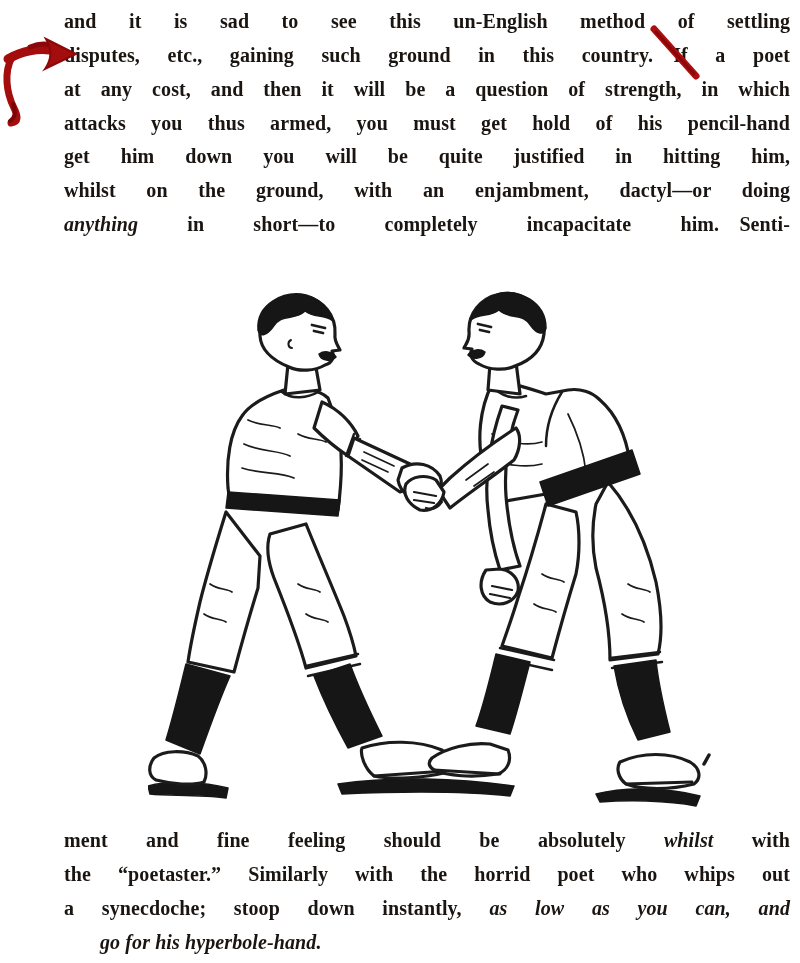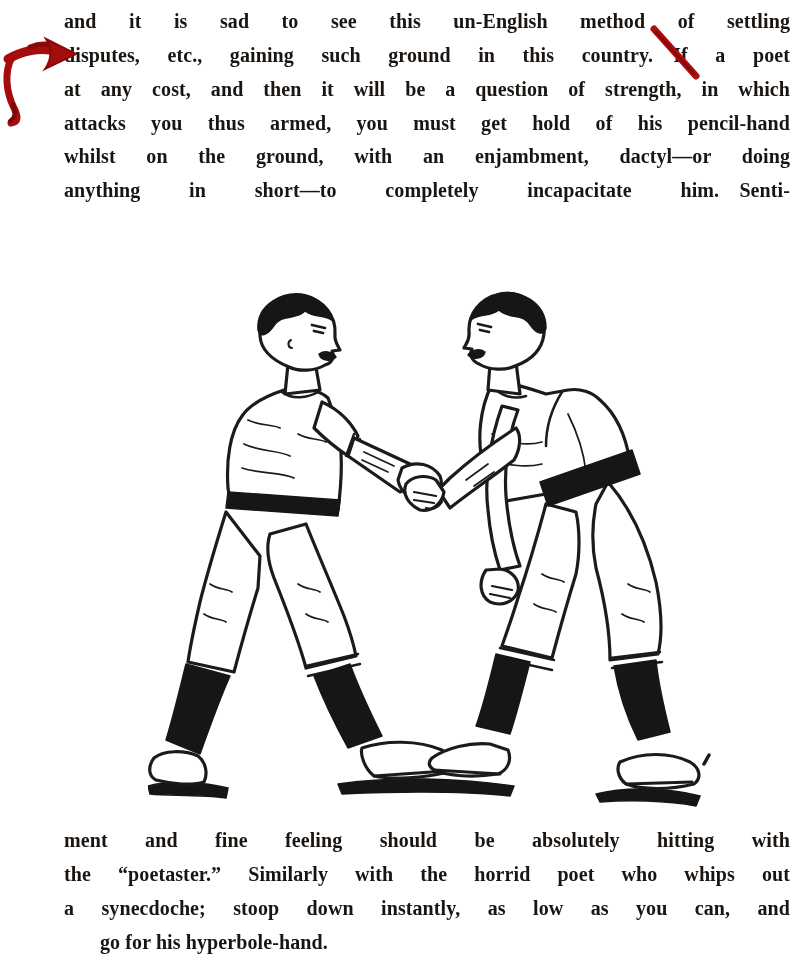--- a/index.html
+++ b/index.html
@@ -17,40 +17,41 @@
     font-size:20px;
     line-height:33.85px;
     letter-spacing:0.1px;
   }
   .tline{
     text-align:justify;
     text-align-last:justify;
     white-space:normal;
   }
   .tline.nojust{text-align-last:left;margin-left:36px;}
-  .it{}
+  .it{font-style:italic;}
   #top-text{top:5px;}
   #bottom-text{top:824px;}
   #illustration{position:absolute;left:148px;top:284px;width:614px;height:536px;}
   #margin-arrow{position:absolute;left:0px;top:34px;width:112px;height:94px;}
   #slash-mark{position:absolute;left:644px;top:22px;width:64px;height:64px;}
   svg{display:block;}
   .ink-line{stroke:#1b1b1b;fill:none;stroke-linecap:round;}
   .outline{stroke:#1b1b1b;fill:#ffffff;stroke-width:3.2;stroke-linejoin:round;}
   .dark{fill:#161616;stroke:#161616;stroke-width:1.5;stroke-linejoin:round;}
   .hatch{stroke:#1b1b1b;stroke-width:1.7;fill:none;stroke-linecap:round;}
 </style>
 </head>
 <body>
 
 <div id="top-text" class="textblock">
   <div class="tline"><span>and it is sad to see this un-English method of settling</span><span class="it"></span><span></span></div>
   <div class="tline"><span>disputes, etc., gaining such ground in this country.  If a poet</span><span class="it"></span><span></span></div>
   <div class="tline"><span>at any cost, and then it will be a question of strength, in which</span><span class="it"></span><span></span></div>
   <div class="tline"><span>attacks you thus armed, you must get hold of his pencil-hand</span><span class="it"></span><span></span></div>
+  <div class="tline"><span>get him down you will be quite justified in hitting him,</span><span class="it"></span><span></span></div>
   <div class="tline"><span>whilst on the ground, with an enjambment, dactyl—or doing</span><span class="it"></span><span></span></div>
   <div class="tline"><span></span><span class="it">anything</span><span> in short—to completely incapacitate him.  Senti-</span></div>
 </div>
 
 <svg id="margin-arrow" viewBox="0 0 112 94" aria-hidden="false">
   <path d="M8,25 C22,17 38,14 50,16" stroke="#a30d0d" stroke-width="9" fill="none" stroke-linecap="round"></path>
   <path d="M30,13 C40,9 48,9 55,13" stroke="#8c0808" stroke-width="5" fill="none" stroke-linecap="round"></path>
   <path d="M46,5 L76,20 L45,35 C52,25 52,15 46,5 Z" fill="#a30d0d" stroke="#8c0808" stroke-width="2"></path>
   <path d="M12,23 C4,38 6,58 14,74 C18,82 19,88 11,89" stroke="#a30d0d" stroke-width="7" fill="none" stroke-linecap="round"></path>
   <path d="M13,70 C16,78 15,84 10,87" stroke="#7c0606" stroke-width="4" fill="none" stroke-linecap="round"></path>
@@ -130,17 +131,17 @@
   <path class="ink-line" d="M332,46 L341,48 M330,40 L343,43" stroke-width="2.8"></path>
   <path class="dark" d="M337,68 C331,64 323,66 320,71 C325,76 335,75 337,68 Z"></path>
 
   <path class="outline" d="M368,144 C346,158 322,176 302,194 L290,206 L302,224 C322,208 346,192 366,176 C372,166 374,152 368,144 Z"></path>
   <path class="hatch" d="M340,180 L318,196 M346,188 L326,202"></path>
   <path class="outline" d="M288,196 C278,190 264,192 258,200 C254,210 260,220 272,226 C284,228 294,220 296,208 Z"></path>
   <path class="ink-line" d="M266,208 L288,212 M266,216 L286,219 M278,224 C284,226 290,224 294,218" stroke-width="2.2"></path>
 </svg>
 
 <div id="bottom-text" class="textblock">
-  <div class="tline"><span>ment and fine feeling should be absolutely </span><span class="it">hitting</span><span> with</span></div>
+  <div class="tline"><span>ment and fine feeling should be absolutely </span><span class="it">whilst</span><span> with</span></div>
   <div class="tline"><span>the “poetaster.” Similarly with the horrid poet who whips out</span><span class="it"></span><span></span></div>
   <div class="tline"><span>a synecdoche; stoop down instantly, </span><span class="it">as low as you can, and</span><span></span></div>
   <div class="tline nojust"><span></span><span class="it">go for his hyperbole-hand.</span><span></span></div>
 </div>
 
 </body></html>

